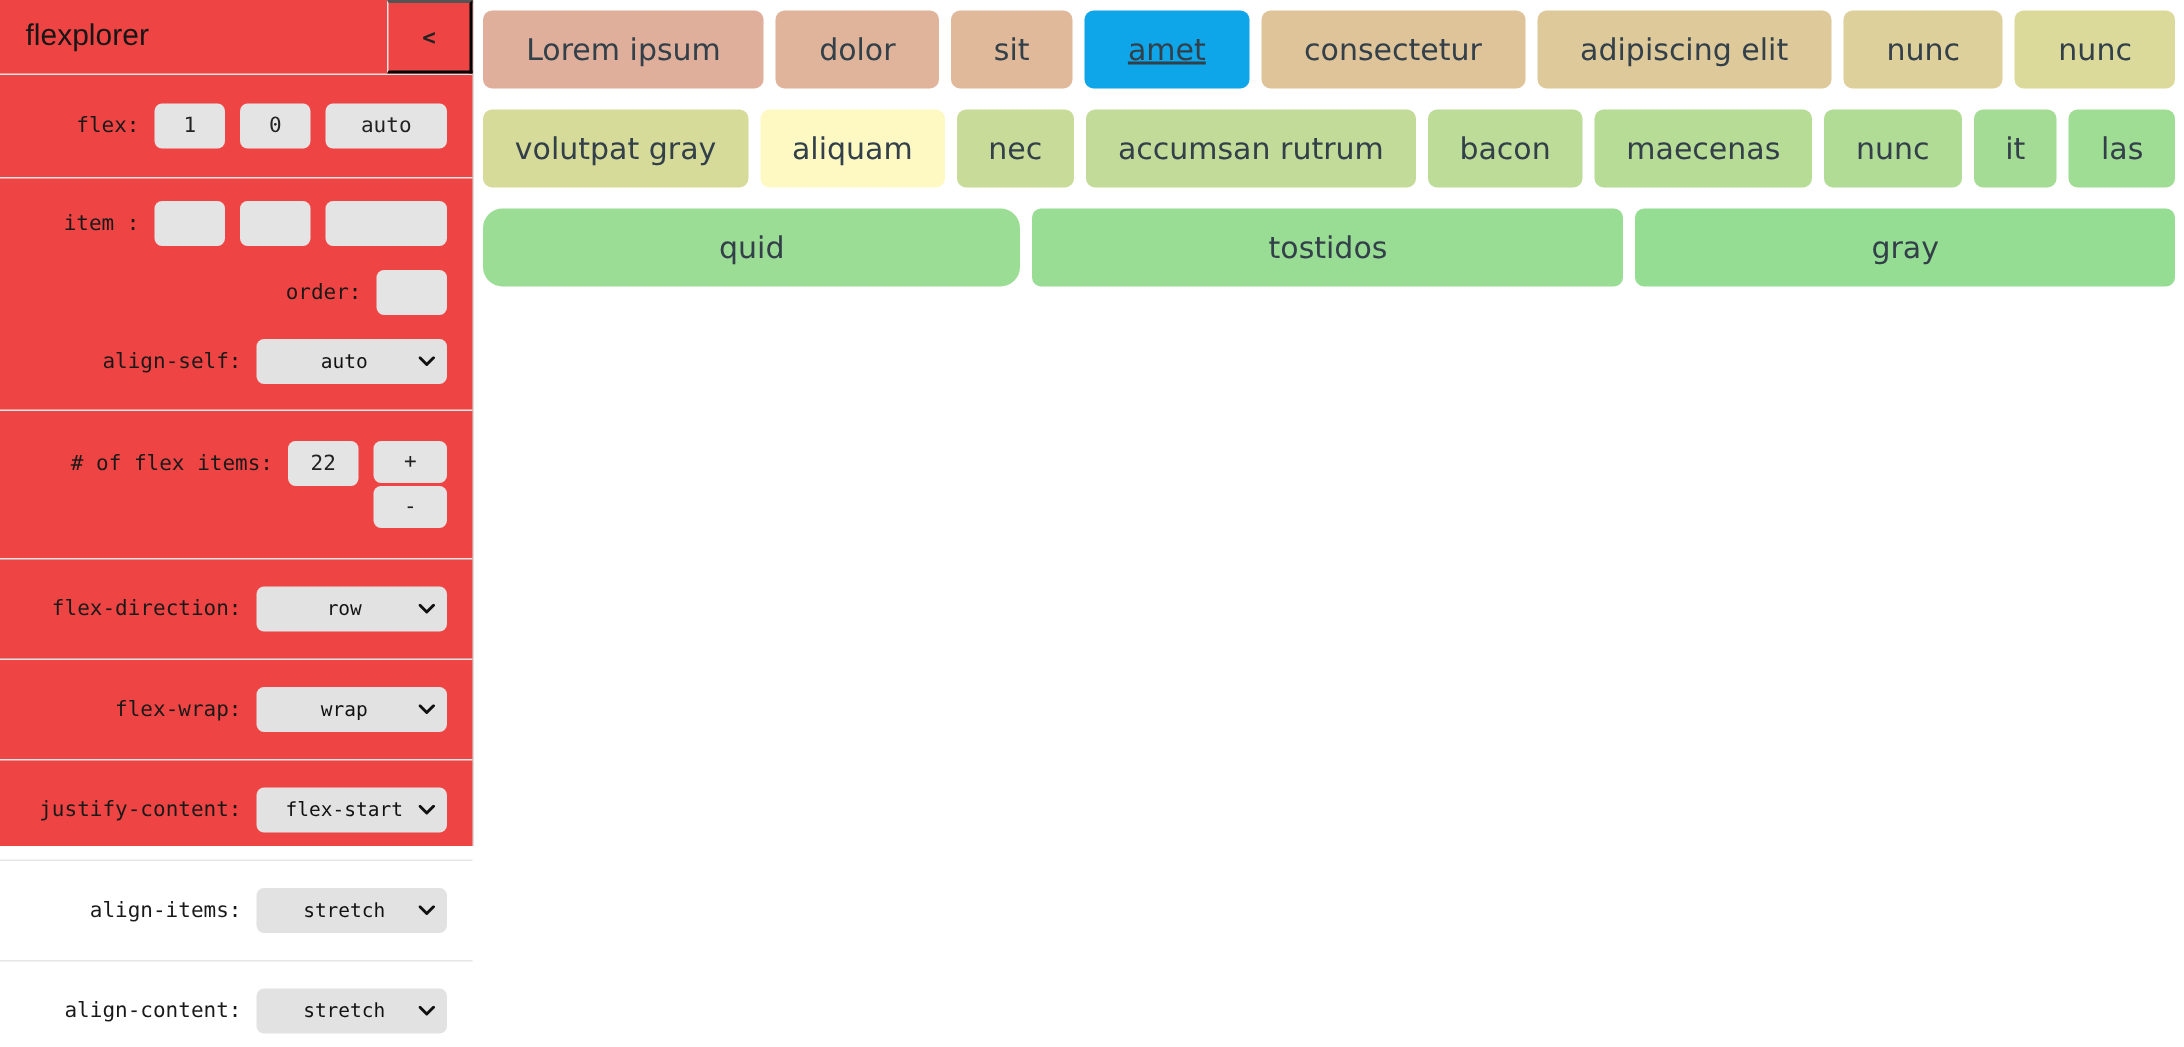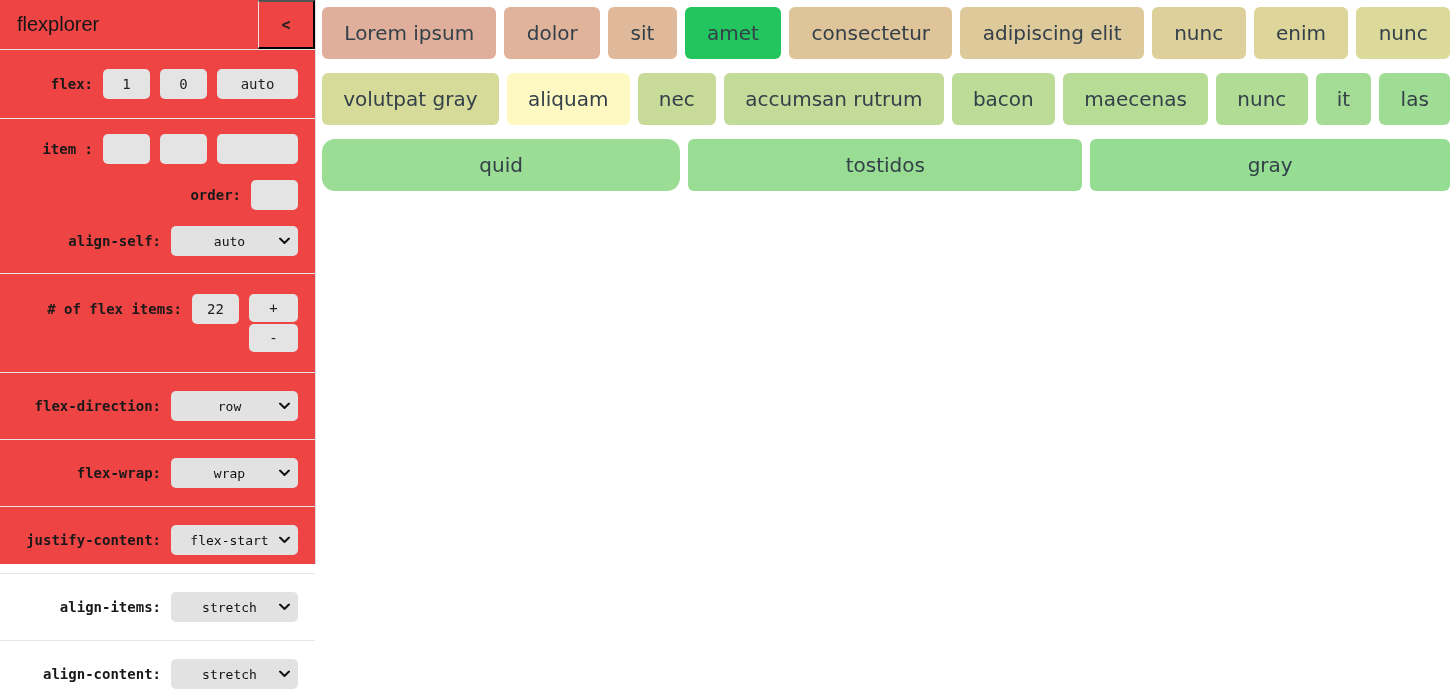--- a/index.html
+++ b/index.html
@@ -42,21 +42,20 @@
     display:flex; flex-direction:column; gap:16px;
   }
   .sec-flex  { padding-top:19px; padding-bottom:19px; }
   .sec-item  { padding-top:15px; padding-bottom:17px; }
   .sec-count { padding-top:20px; padding-bottom:20px; }
   .ctl-row { display:flex; justify-content:flex-end; align-items:center; gap:10px; }
   .ctl-row.top-align { align-items:flex-start; }
   .ctl-label {
     font-size:14px; color:#191919; white-space:pre;
     line-height:30px;
-    font-weight:bold;
   }
   .ibox {
     background:#e4e4e4; border:none; border-radius:5px;
     height:30px; text-align:center;
     font-family:"DejaVu Sans Mono", monospace;
     font-size:14px; color:#222; outline:none; padding:0 4px;
   }
   .ibox.small { width:47px; }
   .ibox.big   { width:81px; }
   .sel-wrap { position:relative; width:127px; height:30px; }
@@ -238,35 +237,32 @@
     <div class="flex-container" style="flex-flow: wrap; place-content: stretch flex-start; align-items: stretch;">
         <div class="flex-item" style="background: rgb(223, 175, 155); flex: 1 0 auto;">
     <span>Lorem ipsum</span>
   </div>
         <div class="flex-item" style="background: rgb(223, 180, 154); flex: 1 0 auto;">
     <span>dolor</span>
   </div>
         <div class="flex-item" style="background: rgb(223, 185, 154); flex: 1 0 auto;">
     <span>sit</span>
   </div>
-        <div class="flex-item" style="background: #22c55e; flex: 1 0 auto;">
+        <div class="flex-item" style="background: #0ea5e9; flex: 1 0 auto; text-decoration: underline;">
     <span>amet</span>
   </div>
         <div class="flex-item" style="background: rgb(223, 196, 154); flex: 1 0 auto;">
     <span>consectetur</span>
   </div>
         <div class="flex-item" style="background: rgb(222, 201, 154); flex: 1 0 auto;">
     <span>adipiscing elit</span>
   </div>
         <div class="flex-item" style="background: rgb(221, 208, 154); flex: 1 0 auto;">
     <span>nunc</span>
   </div>
-        <div class="flex-item" style="background: rgb(221, 213, 154); flex: 1 0 auto;">
-    <span>enim</span>
-  </div>
         <div class="flex-item" style="background: rgb(219, 218, 154); flex: 1 0 auto;">
     <span>nunc</span>
   </div>
         <div class="flex-item" style="background: rgb(214, 219, 153); flex: 1 0 auto;">
     <span>volutpat gray</span>
   </div>
         <div class="flex-item" style="background: #fef9c3; flex: 1 0 auto;">
     <span>aliquam</span>
   </div>
         <div class="flex-item" style="background: rgb(201, 219, 152); flex: 1 0 auto;">

